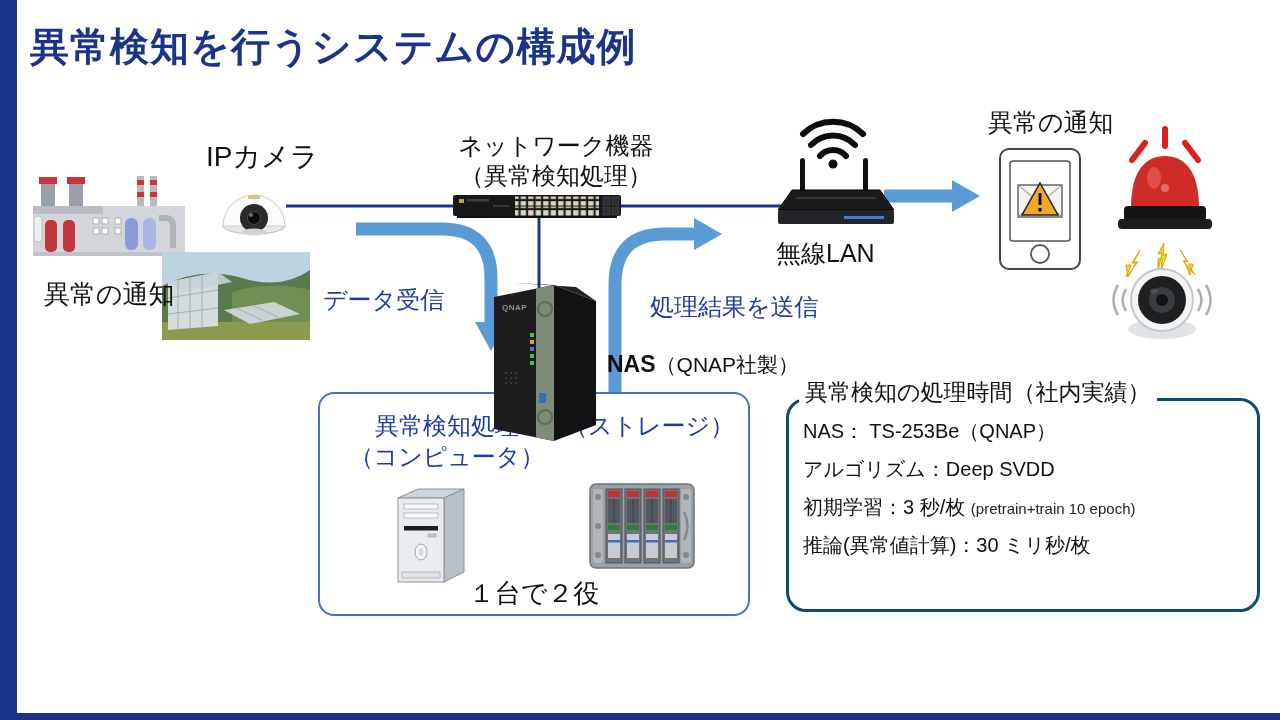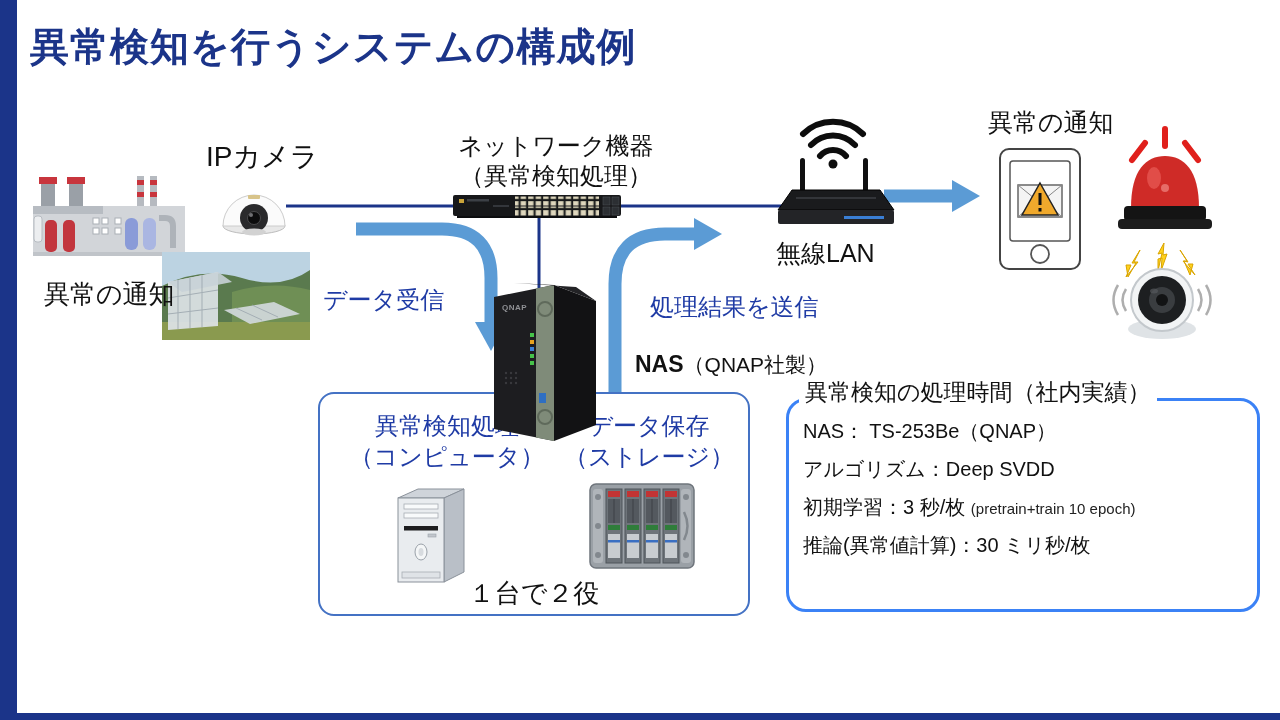--- a/index.html
+++ b/index.html
@@ -19,30 +19,30 @@
   .icon{position:absolute;z-index:2;}
   #overlay{position:absolute;left:0;top:0;z-index:1;}
   .roles-box{
     position:absolute;left:318px;top:392px;width:428px;height:220px;
     border:2px solid #4472c4;border-radius:16px;background:#fff;z-index:2;
   }
   .roles-col{position:absolute;top:16px;text-align:center;color:#1f3ba5;font-size:24px;line-height:31px;}
   .roles-caption{position:absolute;left:0;right:0;top:182px;text-align:center;font-size:26px;color:#111;}
   .perf-box{
     position:absolute;left:786px;top:398px;width:468px;height:208px;
-    border:3px solid #3b82f6;border-radius:20px;background:#fff;z-index:2;
+    border:3px solid #0c4a6e;border-radius:20px;background:#fff;z-index:2;
   }
   .perf-title{
     position:absolute;left:10px;top:-24px;background:#fff;padding:0 6px;
     font-size:23px;color:#111;white-space:nowrap;
   }
   .perf-rows{position:absolute;left:14px;top:12px;right:8px;}
   .perf-row{font-size:20px;line-height:36px;color:#111;white-space:nowrap;}
   .perf-row .note{font-size:15px;color:#222;}
-  .nas-label b{font-size:23px;font-weight:bold;margin-left:28px;}
+  .nas-label b{font-size:23px;font-weight:bold;}
   .nas-label span.rest{font-size:21px;}
 </style>
 </head>
 <body>
 
 <div class="bar-left"></div>
 <div class="bar-bottom"></div>
 
 <div class="page-title">異常検知を行うシステムの構成例</div>
 
@@ -266,21 +266,20 @@
     <ellipse cx="48" cy="48" rx="4" ry="2.5" fill="#55585c" opacity="0.7"></ellipse>
   </svg>
 </div>
 
 <div class="roles-box">
   <div class="roles-col" style="left:12px;width:230px;">
     <div>異常検知処理</div>
     <div>（コンピュータ）</div>
   </div>
   <div class="roles-col" style="left:238px;width:182px;">
-    <div>データ保存</div>
     <div>（ストレージ）</div>
   </div>
   <div class="icon" style="left:68px;top:90px;">
     <svg width="88" height="102" viewBox="0 0 88 102">
       <polygon points="10,14 30,5 76,5 56,14" fill="#cfd4da" stroke="#8a919a" stroke-width="1"></polygon>
       <polygon points="56,14 76,5 76,88 56,98" fill="#b9bfc7" stroke="#8a919a" stroke-width="1"></polygon>
       <rect x="10" y="14" width="46" height="84" fill="#e9ecef" stroke="#8a919a" stroke-width="1"></rect>
       <rect x="16" y="20" width="34" height="5" fill="#f8fafb" stroke="#a7adb5" stroke-width="0.8"></rect>
       <rect x="16" y="29" width="34" height="5" fill="#f8fafb" stroke="#a7adb5" stroke-width="0.8"></rect>
       <rect x="16" y="42" width="34" height="4.5" fill="#1d1d1f"></rect>

